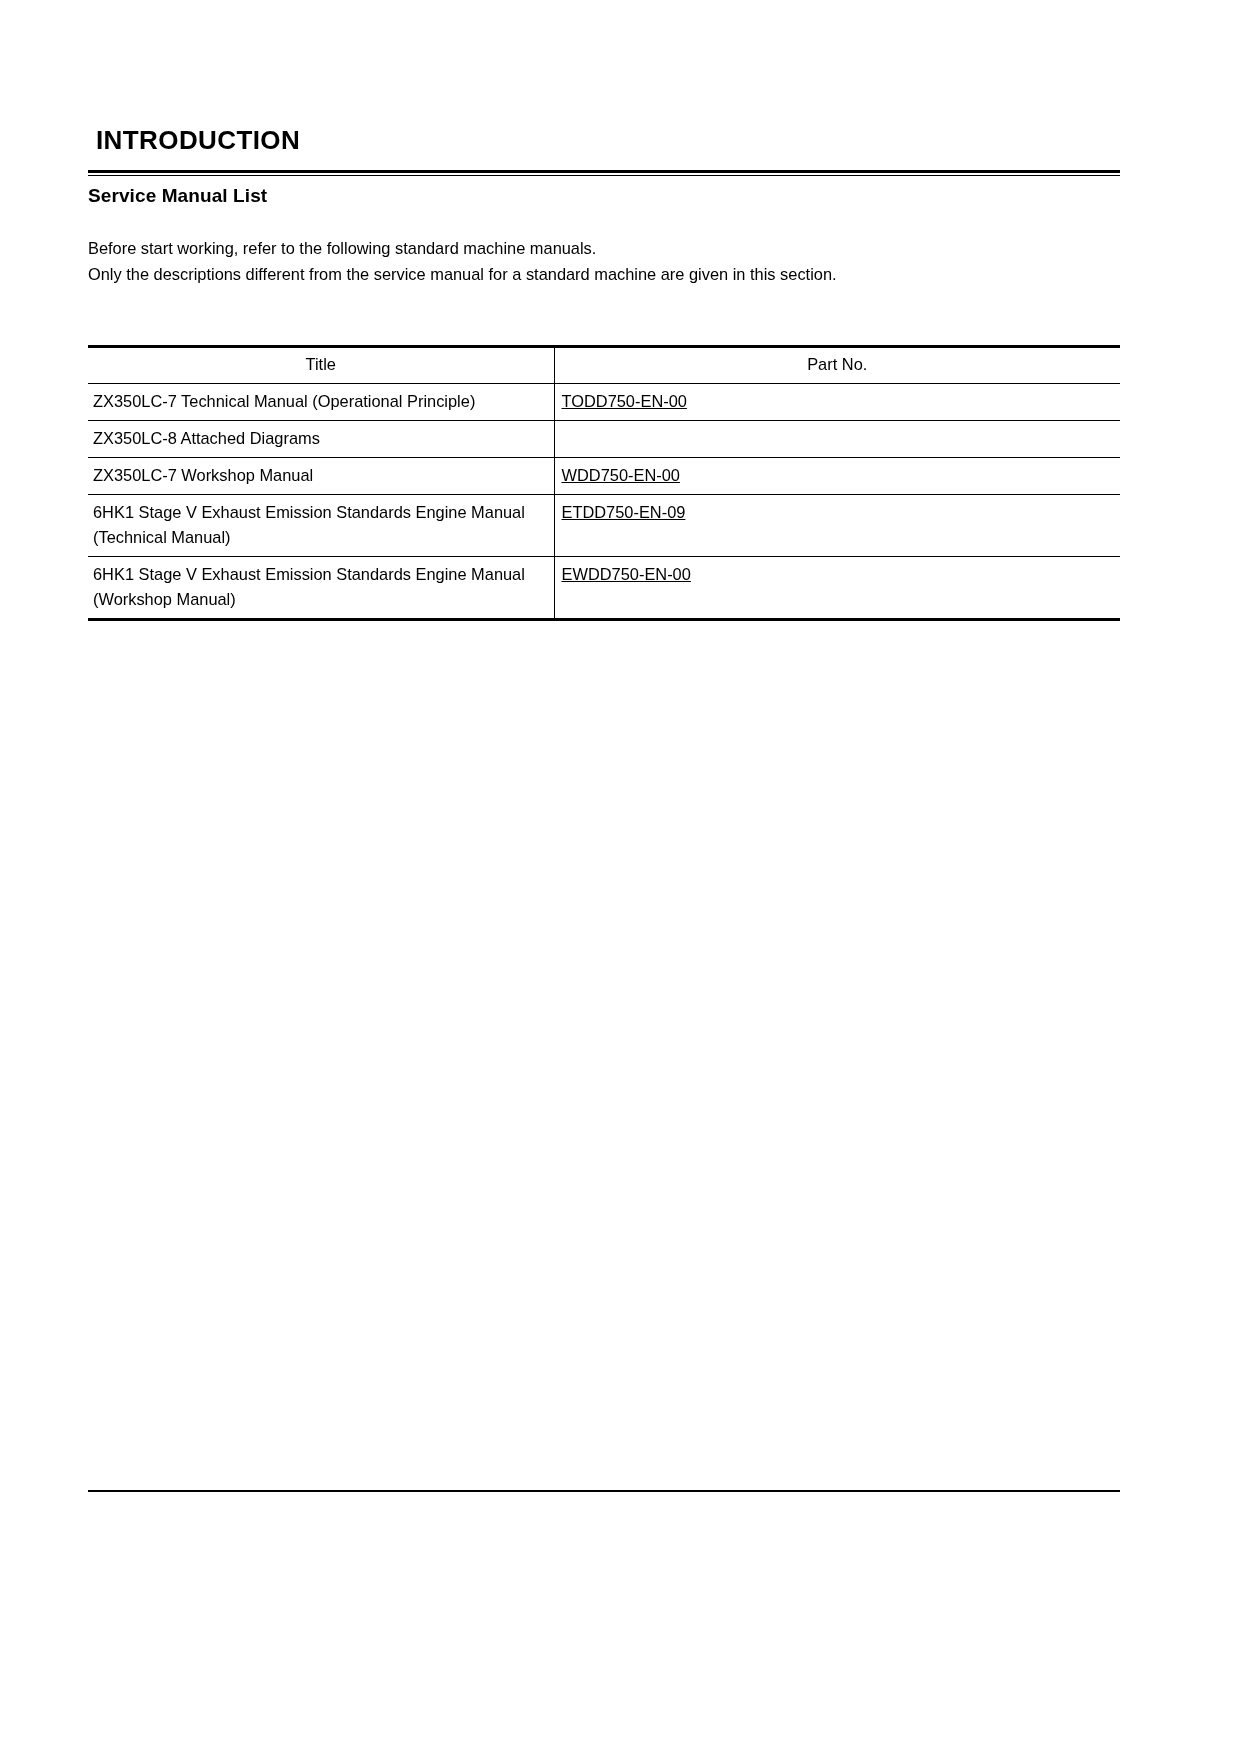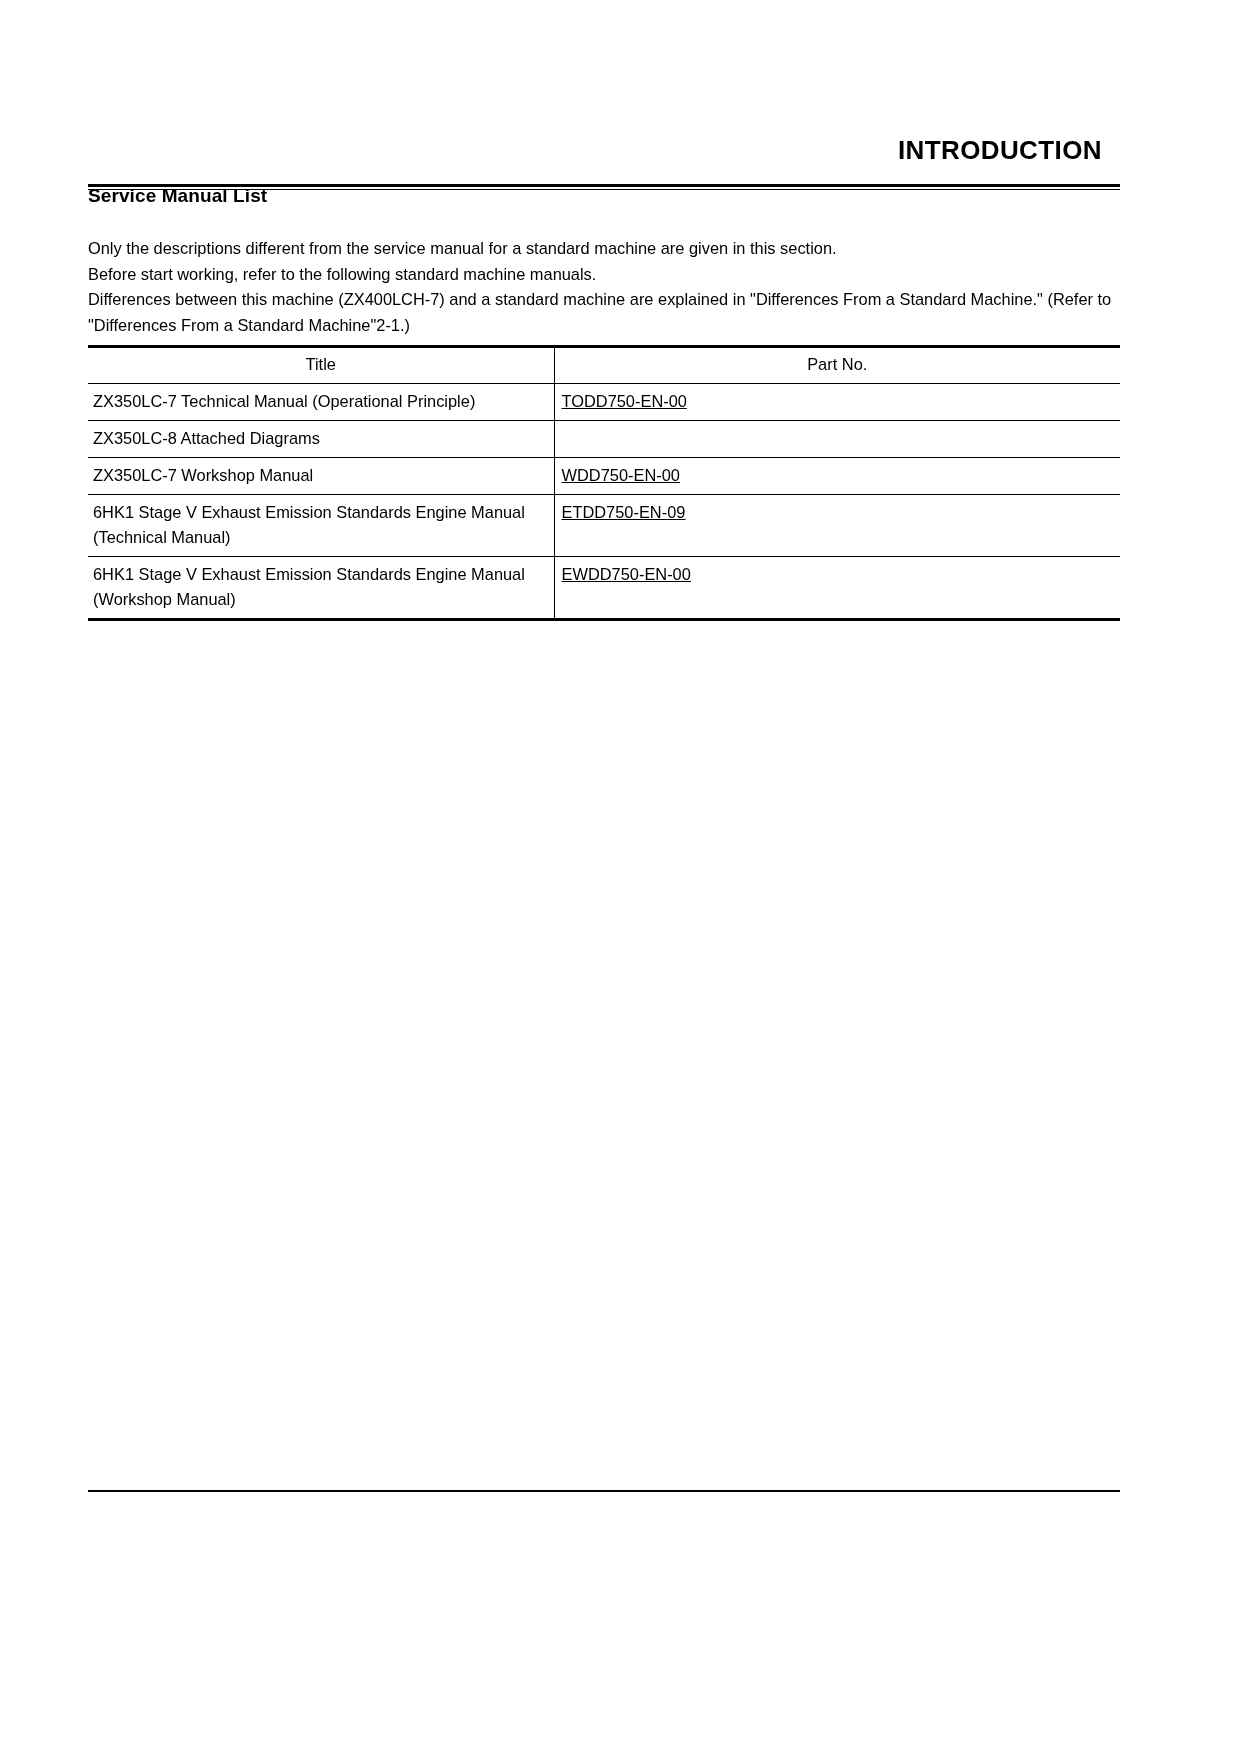--- a/index.html
+++ b/index.html
@@ -23,27 +23,27 @@
   }
 
   
   .page-header {
     position: absolute;
     left: 88px;
     top: 118px;
     width: 1032px;
   }
   .page-header-title {
-    text-align: right;
+    text-align: left;
     font-size: 26px;
     font-weight: bold;
     letter-spacing: 0.4px;
     line-height: 1.15;
     color: #000;
-    margin: 18px;
+    margin: 8px;
     padding: 0;
   }
   .header-rule {
     margin-top: 14px;
     width: 100%;
   }
   .header-rule .rule-thick {
     height: 3px;
     background: #000;
     width: 100%;
@@ -159,23 +159,22 @@
     <div class="header-rule">
       <div class="rule-thick"></div>
       <div class="rule-gap"></div>
       <div class="rule-thin"></div>
     </div>
   </div>
 
   <div class="section-heading">Service Manual List</div>
 
   <div class="intro-block">
+    <span class="intro-line">Before start working, refer to the following standard machine manuals.</span>
     <span class="intro-line">Only the descriptions different from the service manual for a standard machine are given in this section.</span>
-    <span class="intro-line">Before start working, refer to the following standard machine manuals.</span>
-    <span class="intro-line wrap">Differences between this machine (ZX400LCH-7) and a standard machine are explained in "Differences From a Standard Machine." (Refer to "Differences From a Standard Machine"2-1.)</span>
   </div>
 
   <div class="manual-table-wrap">
     <table class="manual-table">
       <colgroup>
         <col class="col-title">
         <col class="col-part">
       </colgroup>
       <thead>
         <tr>

